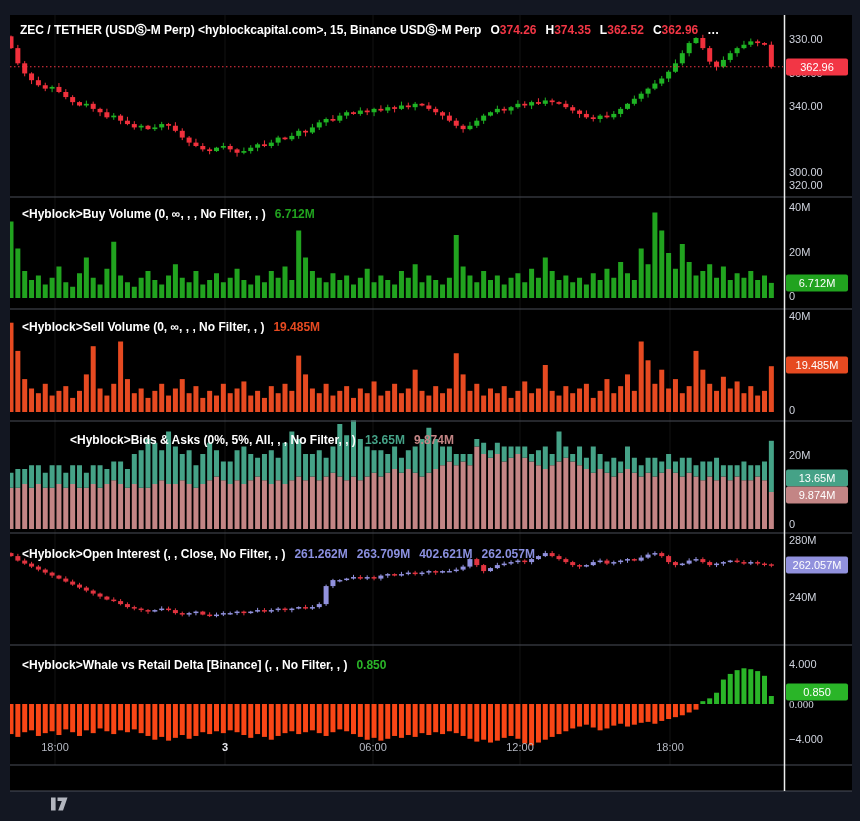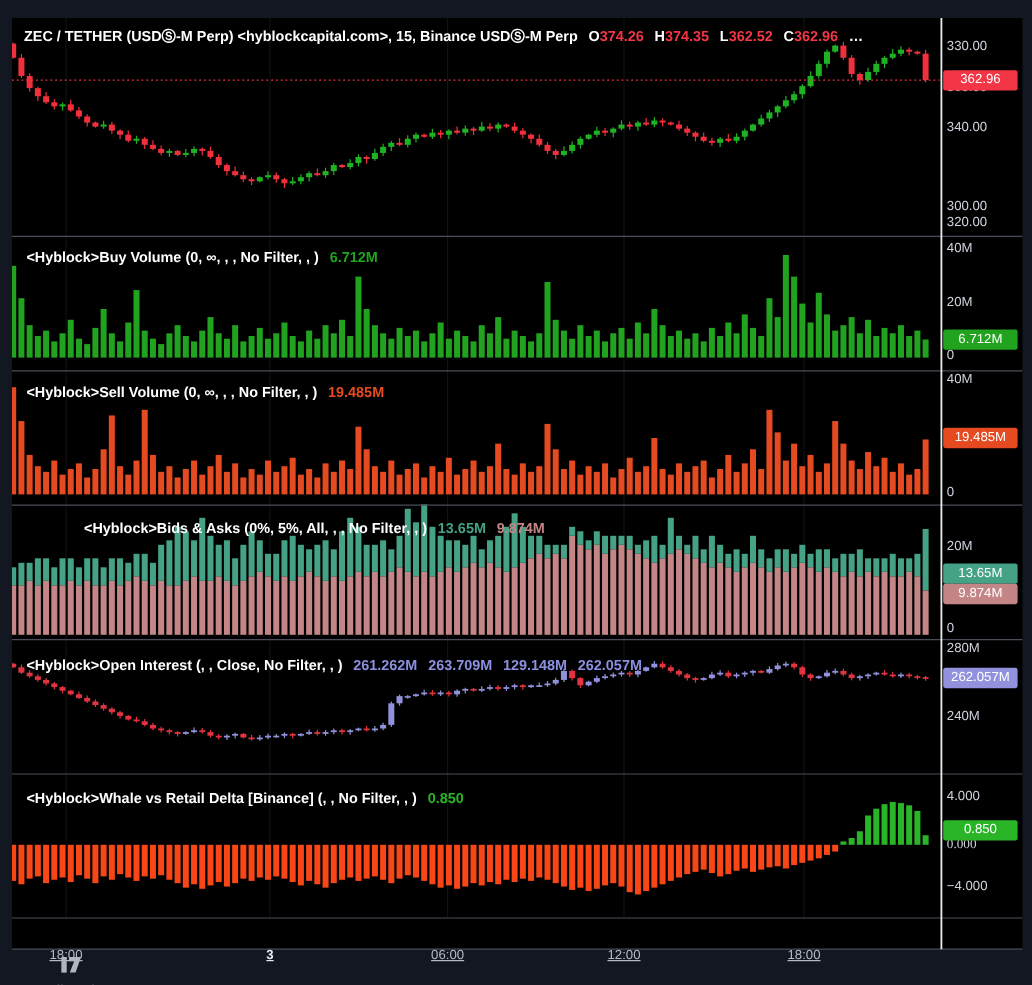--- a/index.html
+++ b/index.html
@@ -12,21 +12,21 @@
   #frame-top{left:0;top:0;width:860px;height:15px;}
   #frame-right{left:853px;top:0;width:7px;height:821px;}
   #frame-bottom{left:0;top:792px;width:860px;height:29px;}
   .legend{position:absolute;z-index:3;display:flex;align-items:center;gap:9px;height:16px;
           font-size:12px;font-weight:bold;color:#fff;white-space:nowrap;justify-content:center;}
   .legend .val{font-weight:bold;}
   .axis-label{position:absolute;z-index:3;left:789px;font-size:11px;color:var(--text_axis);
               transform:translateY(-50%);white-space:nowrap;}
   .badge{position:absolute;z-index:4;left:786px;width:62px;height:17px;line-height:17px;
          text-align:center;font-size:11px;color:#fff;border-radius:2px;transform:translateY(-50%);}
-  .time-label{position:absolute;z-index:3;top:790px;font-size:11px;color:#b6bac4;transform:translateX(-50%);text-decoration:underline;}
+  .time-label{position:absolute;z-index:3;top:741px;font-size:11px;color:#b6bac4;transform:translateX(-50%);}
   .time-label.bold{font-weight:bold;color:#e6e8ee;}
   #footer{position:absolute;z-index:5;left:24px;top:797px;display:flex;align-items:center;gap:7px;flex-direction:column;}
   #footer-text{font-size:13px;font-weight:500;color:#b2b5be;}
 </style>
 </head>
 <body>
 
 <div id="stage">
   <div id="chart-bg"></div>
 
@@ -1082,21 +1082,21 @@
   <div class="legend" style="left:22px;top:432px;margin-left:48px;">
     <span>&lt;Hyblock&gt;Bids &amp; Asks (0%, 5%, All, , , No Filter, , )</span>
     <span class="val" style="color:var(--bid_teal)">13.65M</span>
     <span class="val" style="color:var(--ask_pink)">9.874M</span>
   </div>
 
   <div class="legend" style="left:22px;top:546px;">
     <span>&lt;Hyblock&gt;Open Interest (, , Close, No Filter, , )</span>
     <span class="val" style="color:var(--oi_text)">261.262M</span>
     <span class="val" style="color:var(--oi_text)">263.709M</span>
-    <span class="val" style="color:var(--oi_text)">129.148M</span>
+    <span class="val" style="color:var(--oi_text)">402.621M</span>
     <span class="val" style="color:var(--oi_text)">262.057M</span>
   </div>
 
   <div class="legend" style="left:22px;top:657px;">
     <span>&lt;Hyblock&gt;Whale vs Retail Delta [Binance] (, , No Filter, , )</span>
     <span class="val" style="color:var(--whale_pos)">0.850</span>
   </div>
 
   <div id="axis-layer">
       <div class="axis-label" style="top: 39px;">330.00</div>

